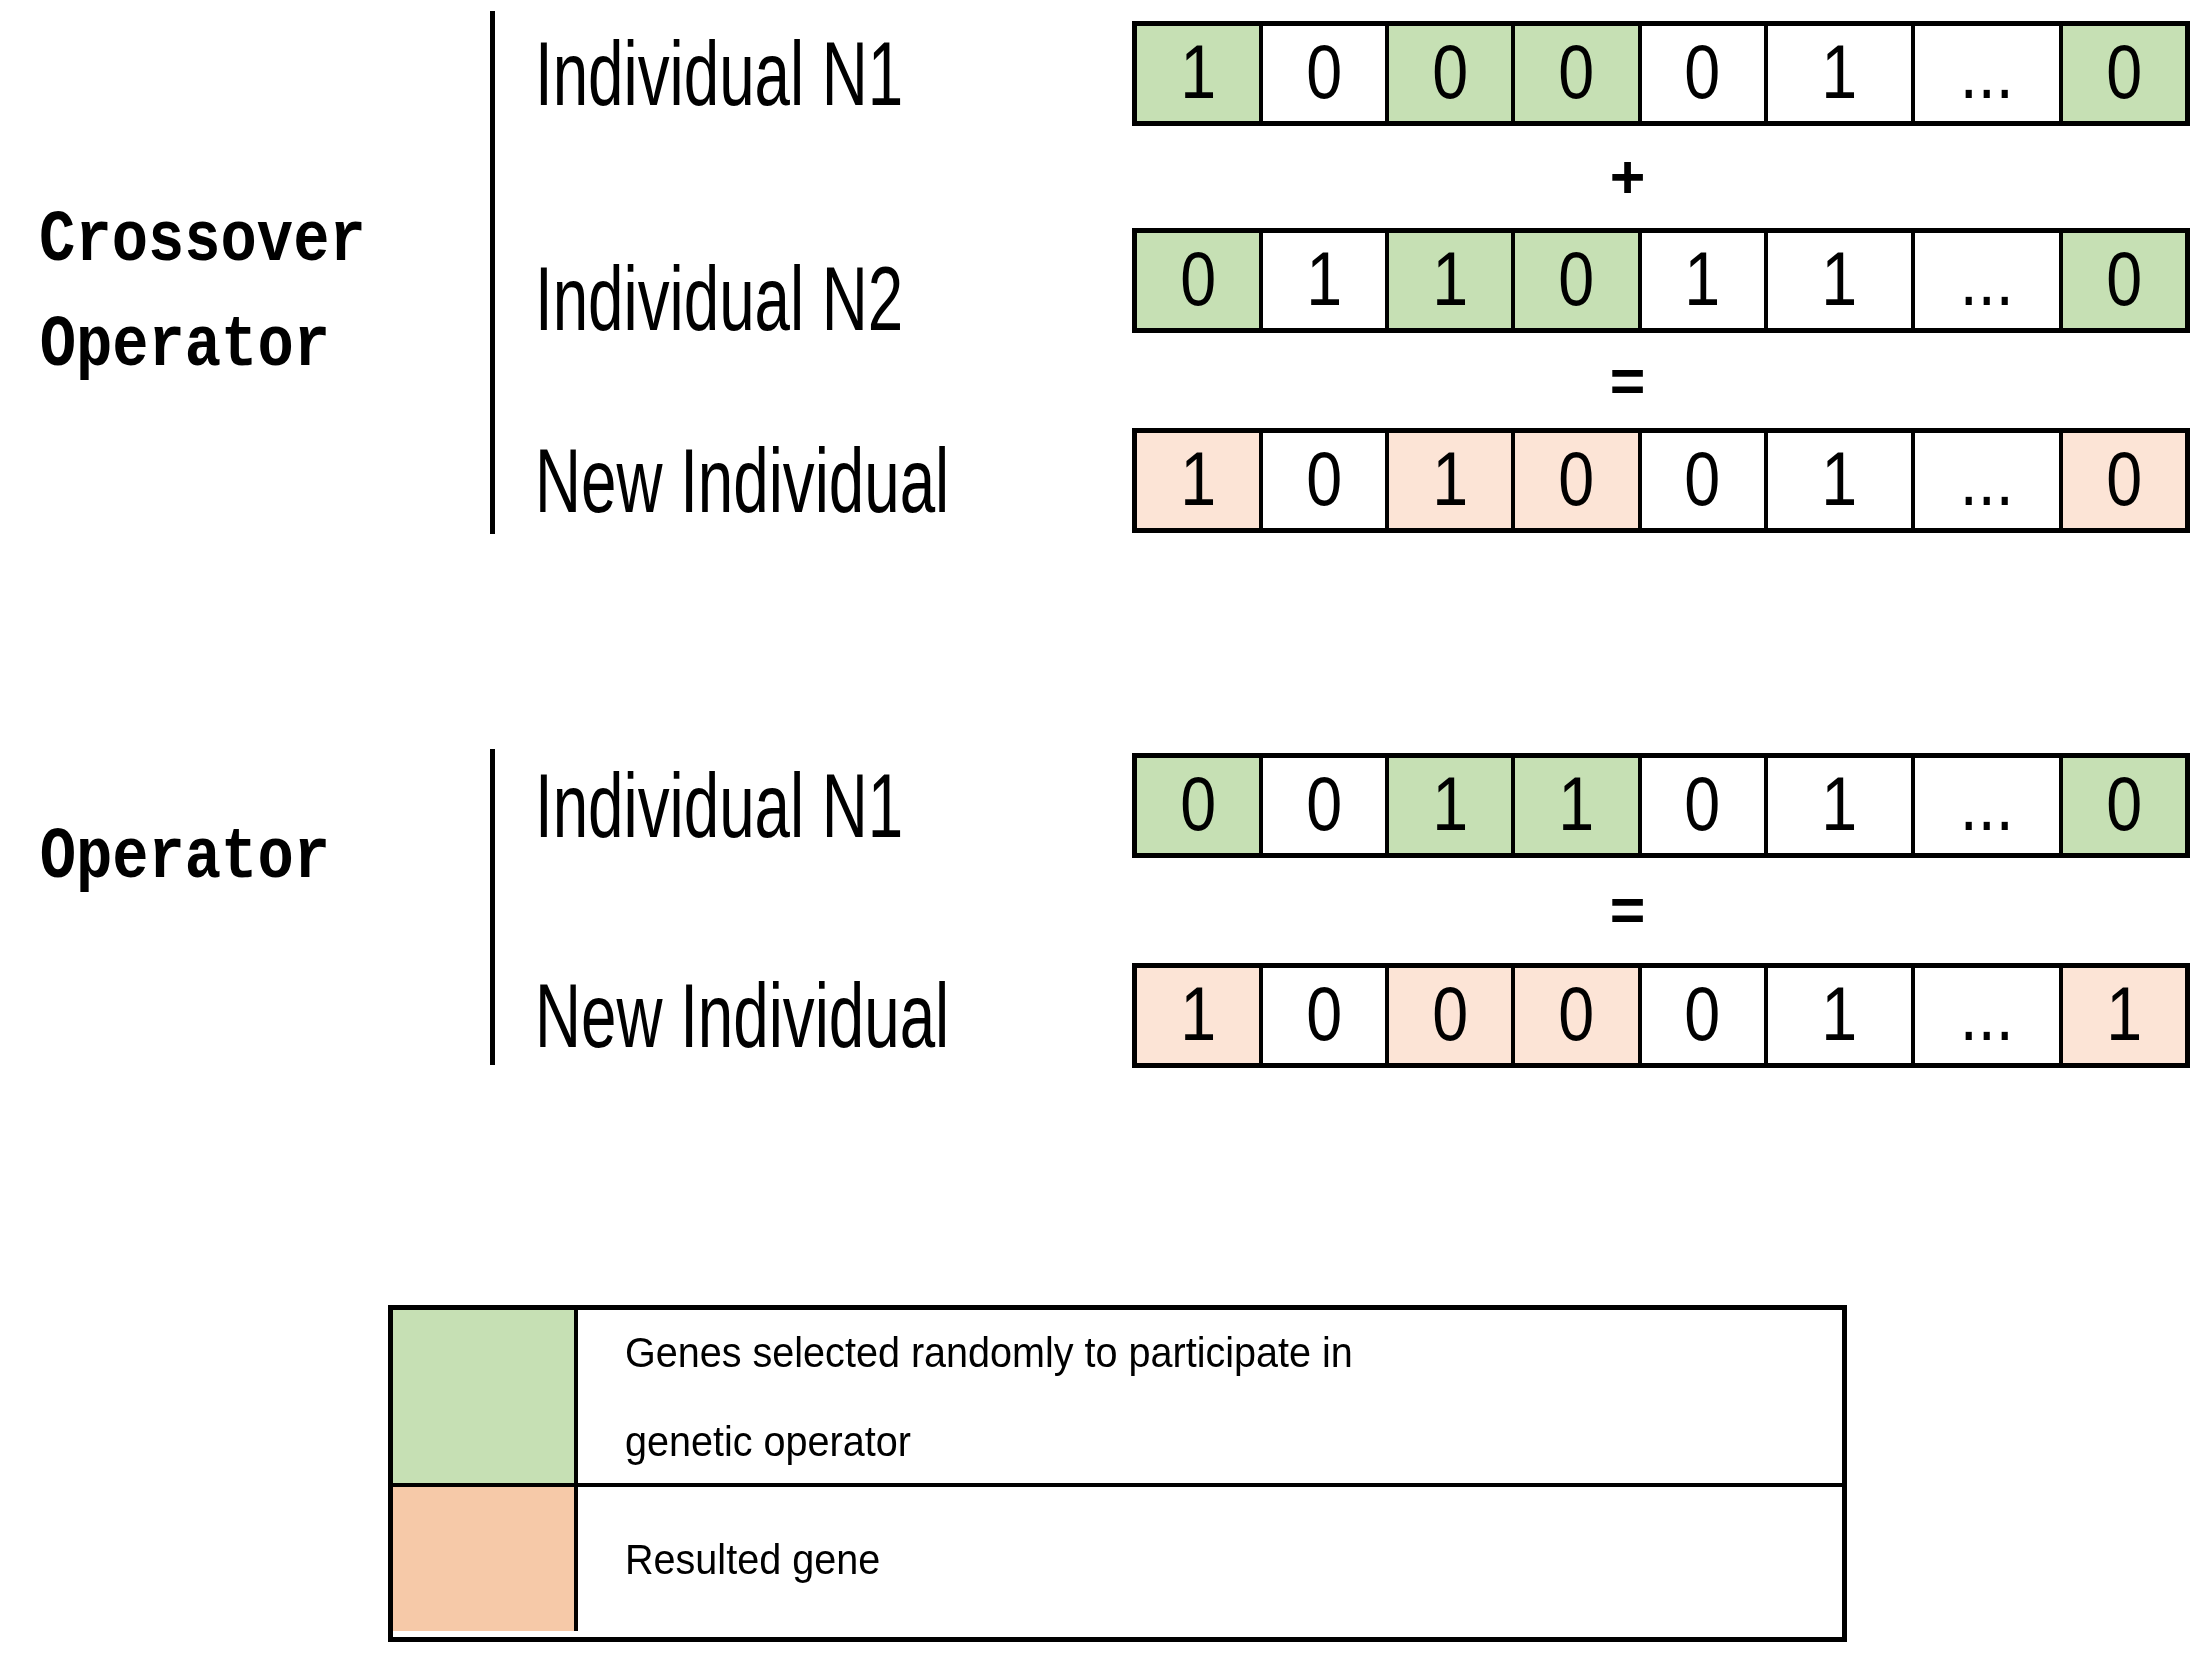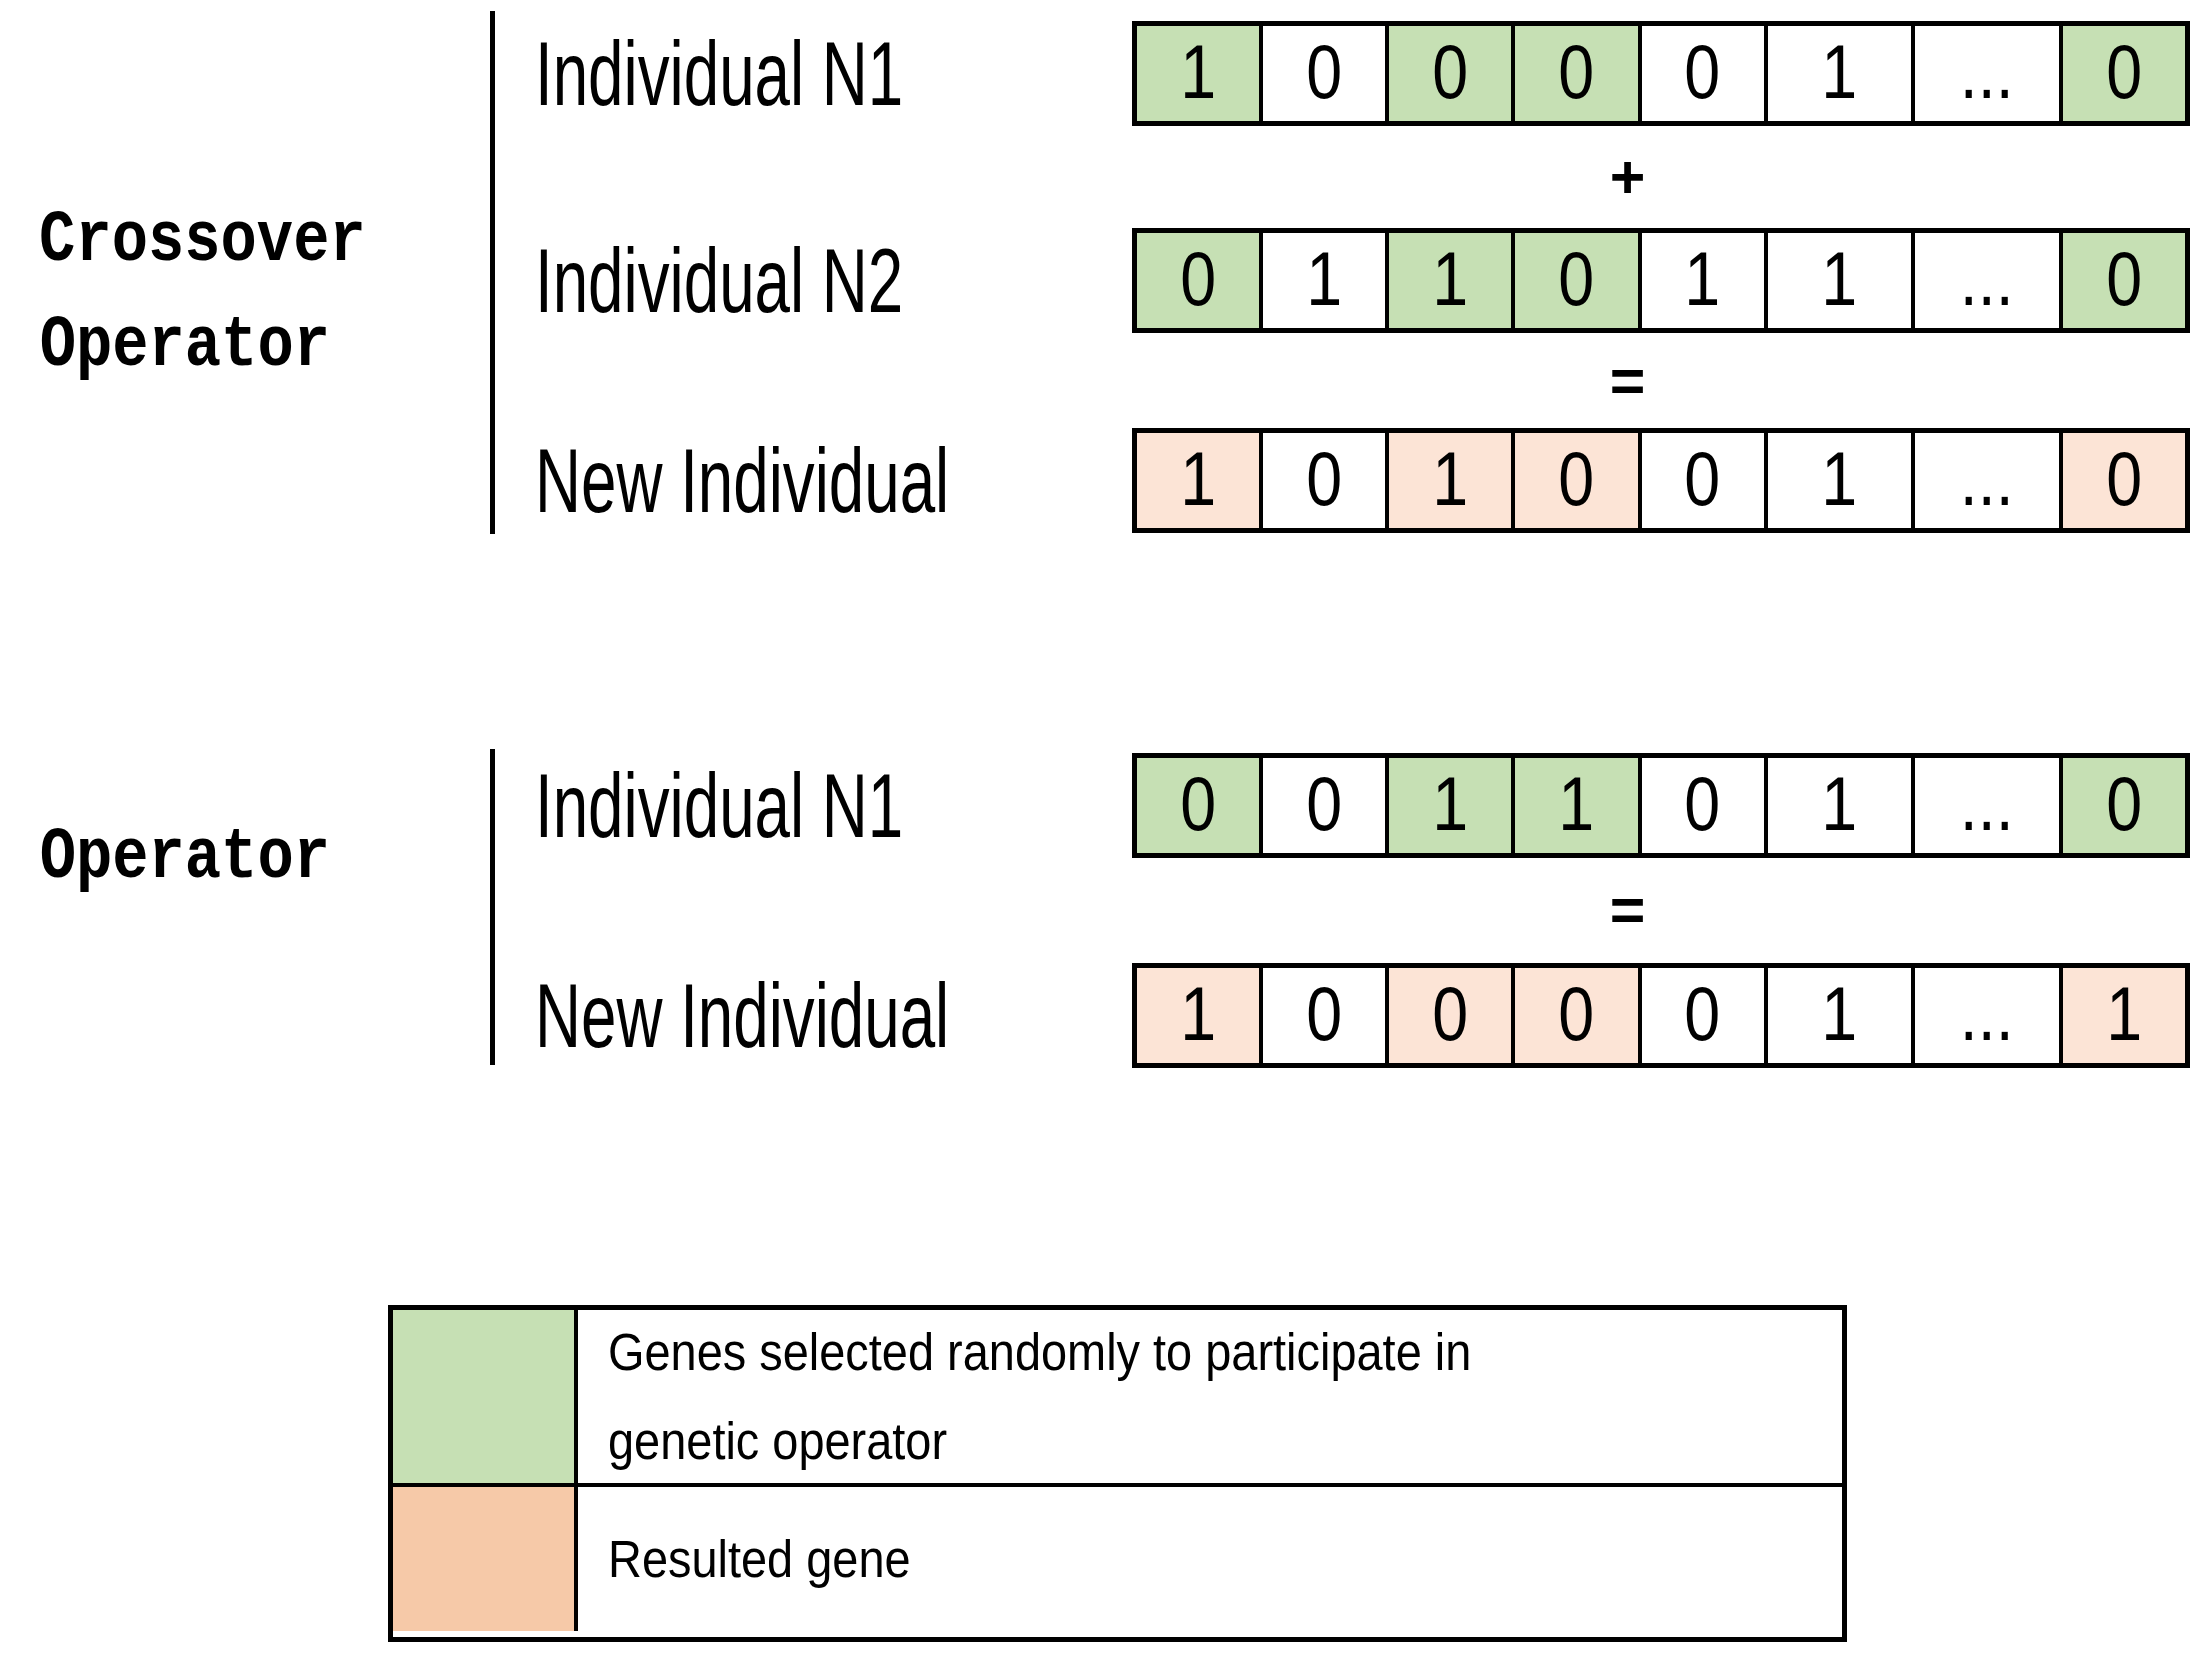--- a/index.html
+++ b/index.html
@@ -32,21 +32,21 @@
   
   .legend{position:absolute;left:388px;top:1305px;width:1459px;height:337px;
           border:5.7px solid #000;box-sizing:border-box;background:#fff;}
   .legend-row{display:flex;box-sizing:border-box;}
   .legend-row.first{height:177px;border-bottom:4.8px solid #000;}
   .legend-row.second{height:144px;}
   .swatch{width:185px;flex:none;border-right:4.8px solid #000;box-sizing:border-box;}
   .swatch.selected{background:var(--sel);}
   .swatch.result{background:var(--legres);}
   .legend-text{padding-left:30px;display:flex;flex-direction:column;justify-content:center;flex:1;}
-  .legend-text .lline{line-height:89px;font-size:51px;}
+  .legend-text .lline{line-height:89px;font-size:43px;margin-left:17px;}
   .legend-text .lline span{display:inline-block;transform:scaleX(0.92);transform-origin:0 50%;white-space:nowrap;}
 </style>
 </head>
 <body>
 
 <div class="stage">
 
   <div class="sec-title" style="top:189px">
     <div class="tline"><span>Crossover</span></div>
     <div class="tline"><span>Operator</span></div>
@@ -62,21 +62,21 @@
     <div class="cell" data-hl="selected"><span>0</span></div>
     <div class="cell" data-hl="selected"><span>0</span></div>
     <div class="cell" data-hl="none"><span>0</span></div>
     <div class="cell" data-hl="none"><span>1</span></div>
     <div class="cell" data-hl="none"><span>...</span></div>
     <div class="cell" data-hl="selected"><span>0</span></div>
   </div>
 
   <div class="op" style="top:133px"><span>+</span></div>
 
-  <div class="row-label" style="top:228px">
+  <div class="row-label" style="top:246px">
     <span>Individual N2</span>
   </div>
   <div class="grid" style="top:228px">
     <div class="cell" data-hl="selected"><span>0</span></div>
     <div class="cell" data-hl="none"><span>1</span></div>
     <div class="cell" data-hl="selected"><span>1</span></div>
     <div class="cell" data-hl="selected"><span>0</span></div>
     <div class="cell" data-hl="none"><span>1</span></div>
     <div class="cell" data-hl="none"><span>1</span></div>
     <div class="cell" data-hl="none"><span>...</span></div>

